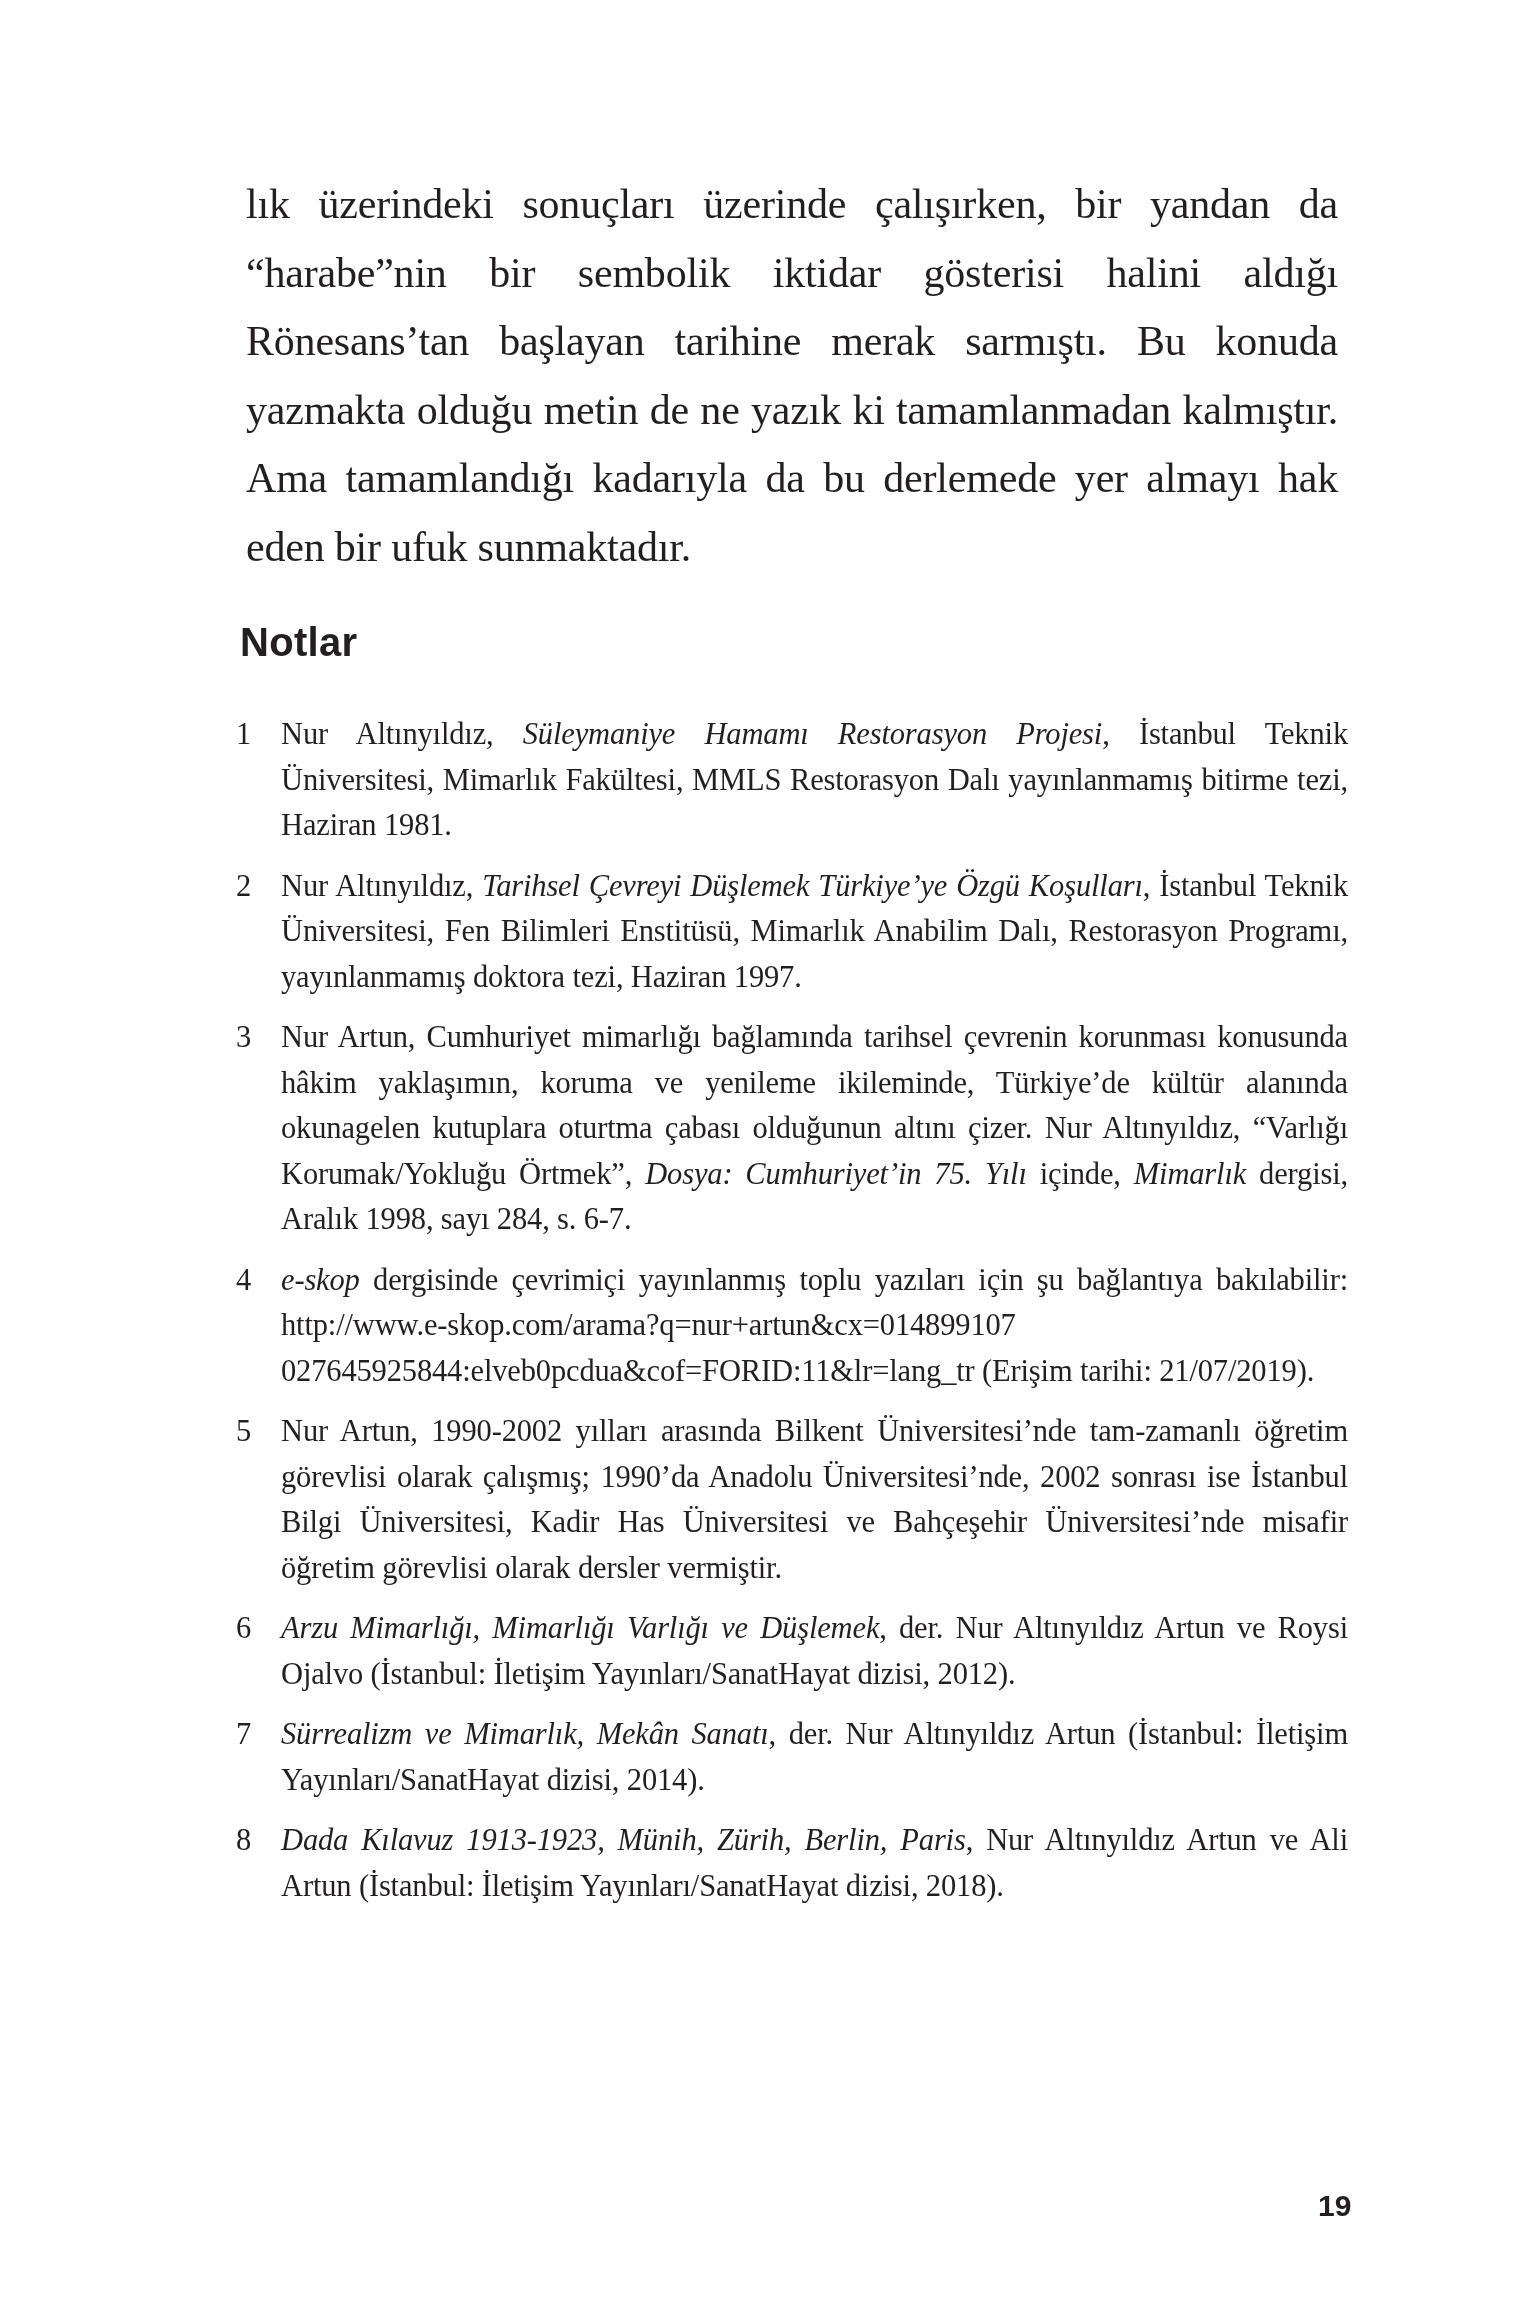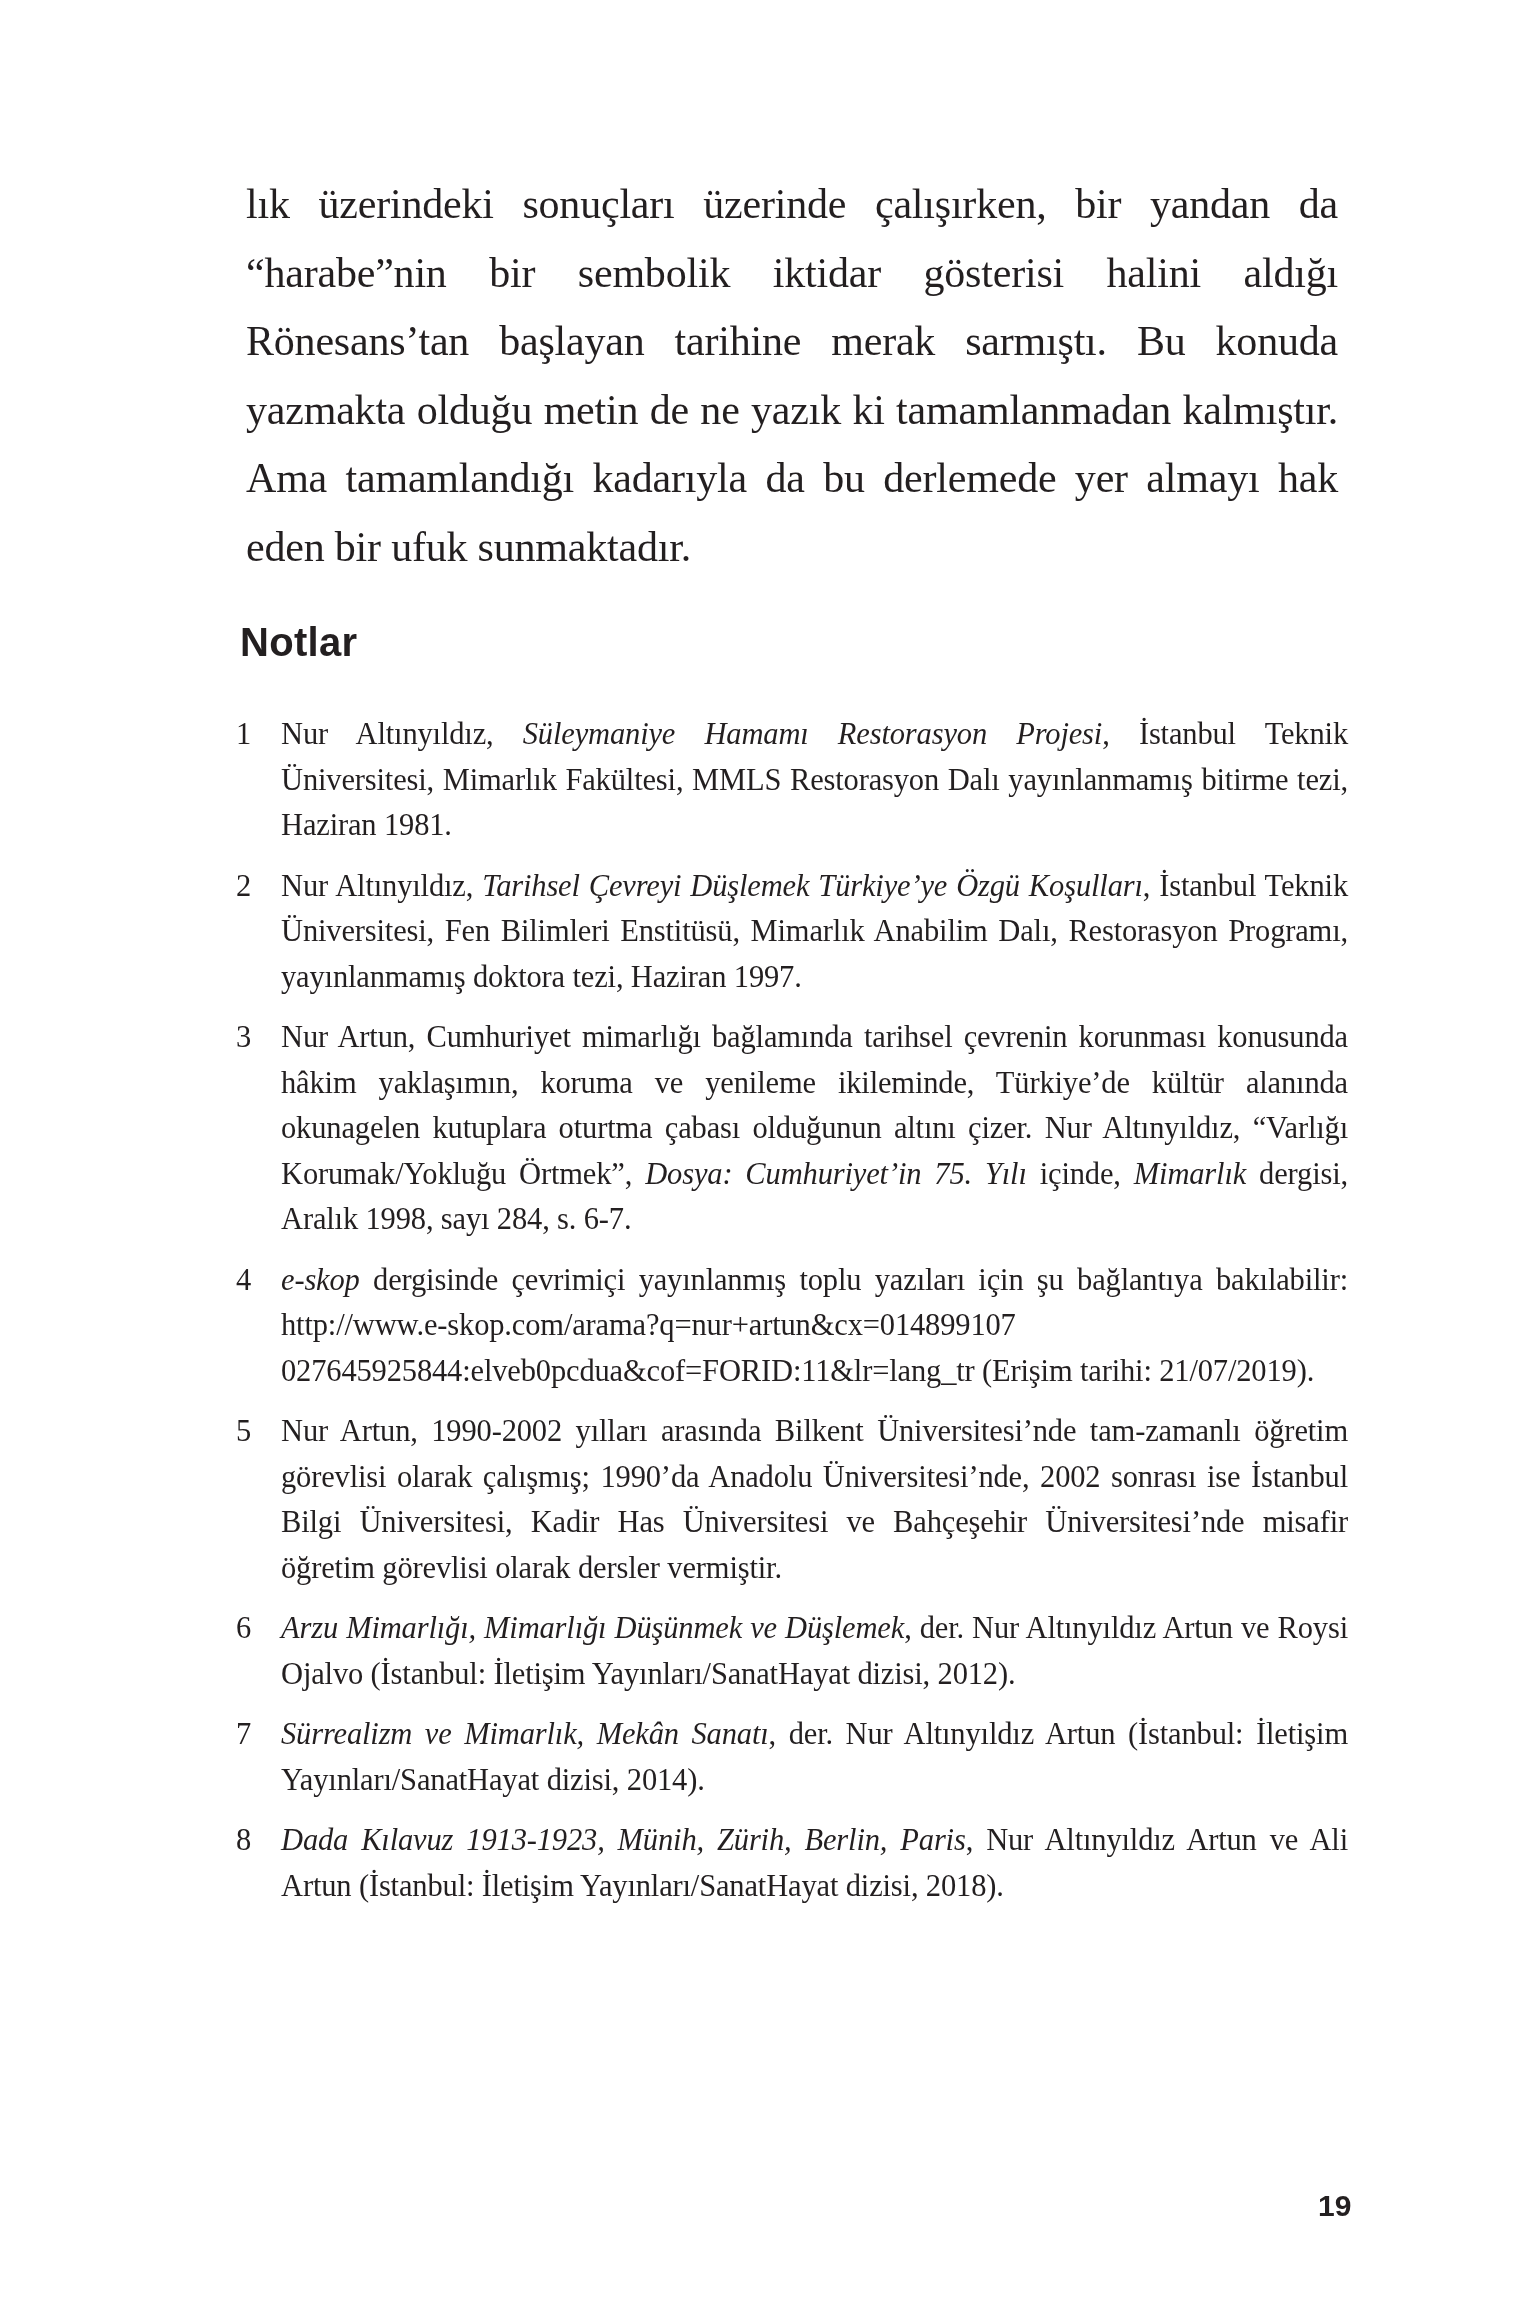--- a/index.html
+++ b/index.html
@@ -38,18 +38,18 @@
 </div>
 
 <h2 class="heading">Notlar</h2>
 
 <ol class="notes" id="notes-list">
     <li class="note"><span class="note-num">1</span><span>Nur Altınyıldız, </span><span class="it">Süleymaniye Hamamı Restorasyon Projesi</span><span>, İstanbul Teknik Üniversitesi, Mimarlık Fakültesi, MMLS Restorasyon Dalı yayınlanmamış bitirme tezi, Haziran 1981.</span></li>
     <li class="note"><span class="note-num">2</span><span>Nur Altınyıldız, </span><span class="it">Tarihsel Çevreyi Düşlemek Türkiye’ye Özgü Koşulları</span><span>, İstanbul Teknik Üniversitesi, Fen Bilimleri Enstitüsü, Mimarlık Anabilim Dalı, Restorasyon Programı, yayınlanmamış doktora tezi, Haziran 1997.</span></li>
     <li class="note"><span class="note-num">3</span><span>Nur Artun, Cumhuriyet mimarlığı bağlamında tarihsel çevrenin korunması konusunda hâkim yaklaşımın, koruma ve yenileme ikileminde, Türkiye’de kültür alanında okunagelen kutuplara oturtma çabası olduğunun altını çizer. Nur Altınyıldız, “Varlığı Korumak/Yokluğu Örtmek”, </span><span class="it">Dosya: Cumhuriyet’in 75. Yılı</span><span> içinde, </span><span class="it">Mimarlık</span><span> dergisi, Aralık 1998, sayı 284, s. 6-7.</span></li>
     <li class="note"><span class="note-num">4</span><span class="it">e-skop</span><span> dergisinde çevrimiçi yayınlanmış toplu yazıları için şu bağlantıya bakılabilir: http://www.e-skop.com/arama?q=nur+artun&amp;cx=014899107 027645925844:elveb0pcdua&amp;cof=FORID:11&amp;lr=lang_tr (Erişim tarihi: 21/07/2019).</span></li>
     <li class="note"><span class="note-num">5</span><span>Nur Artun, 1990-2002 yılları arasında Bilkent Üniversitesi’nde tam-zamanlı öğretim görevlisi olarak çalışmış; 1990’da Anadolu Üniversitesi’nde, 2002 sonrası ise İstanbul Bilgi Üniversitesi, Kadir Has Üniversitesi ve Bahçeşehir Üniversitesi’nde misafir öğretim görevlisi olarak dersler vermiştir.</span></li>
-    <li class="note"><span class="note-num">6</span><span class="it">Arzu Mimarlığı, Mimarlığı Düşünmek ve Düşlemek</span><span>, der. Nur Altınyıldız Artun ve Roysi Ojalvo (İstanbul: İletişim Yayınları/SanatHayat dizisi, 2012).</span></li>
+    <li class="note"><span class="note-num">6</span><span class="it">Arzu Mimarlığı, Mimarlığı Varlığı ve Düşlemek</span><span>, der. Nur Altınyıldız Artun ve Roysi Ojalvo (İstanbul: İletişim Yayınları/SanatHayat dizisi, 2012).</span></li>
     <li class="note"><span class="note-num">7</span><span class="it">Sürrealizm ve Mimarlık, Mekân Sanatı</span><span>, der. Nur Altınyıldız Artun (İstanbul: İletişim Yayınları/SanatHayat dizisi, 2014).</span></li>
     <li class="note"><span class="note-num">8</span><span class="it">Dada Kılavuz 1913-1923, Münih, Zürih, Berlin, Paris</span><span>, Nur Altınyıldız Artun ve Ali Artun (İstanbul: İletişim Yayınları/SanatHayat dizisi, 2018).</span></li>
   </ol>
 
 <div class="page-number">19</div>
 
 </body></html>

